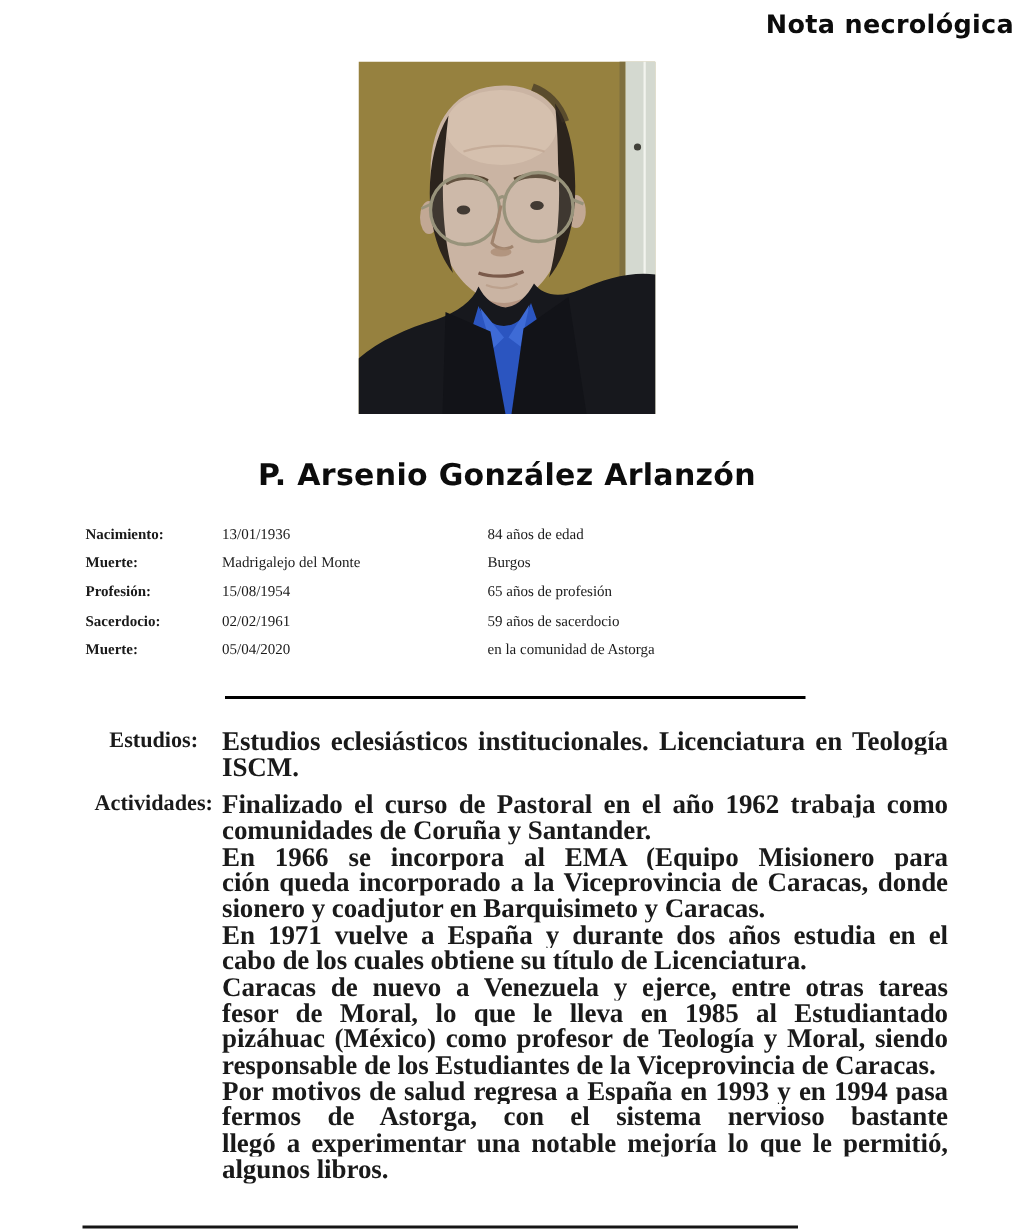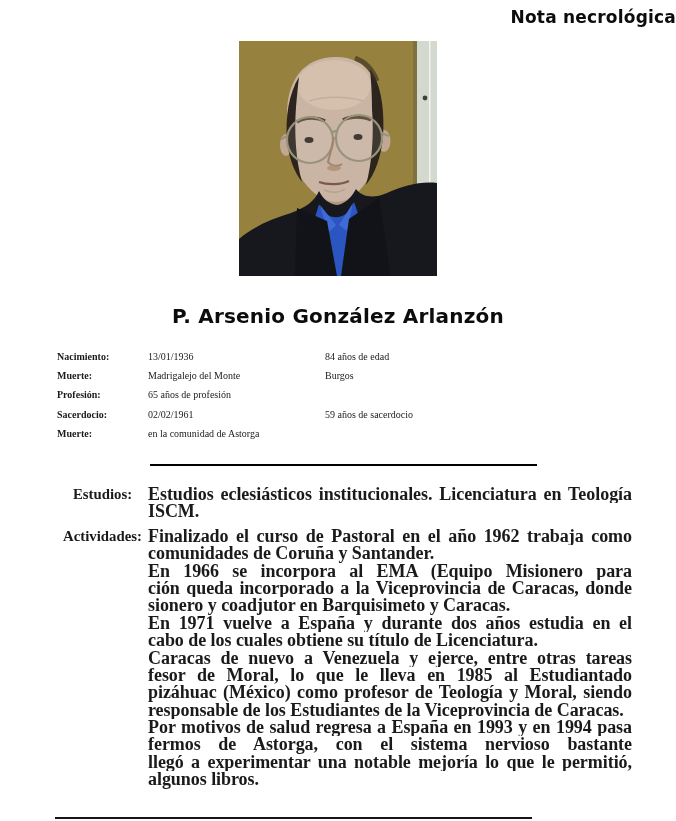--- a/index.html
+++ b/index.html
@@ -96,29 +96,31 @@
         <div class="info-value">13/01/1936</div>
         <div class="info-note">84 años de edad</div>
       </div>
       <div class="info-row">
         <div class="info-label">Muerte:</div>
         <div class="info-value">Madrigalejo del Monte</div>
         <div class="info-note">Burgos</div>
       </div>
       <div class="info-row">
         <div class="info-label">Profesión:</div>
+        <div class="info-value">15/08/1954</div>
         <div class="info-note">65 años de profesión</div>
       </div>
       <div class="info-row">
         <div class="info-label">Sacerdocio:</div>
         <div class="info-value">02/02/1961</div>
         <div class="info-note">59 años de sacerdocio</div>
       </div>
       <div class="info-row">
         <div class="info-label">Muerte:</div>
+        <div class="info-value">05/04/2020</div>
         <div class="info-note">en la comunidad de Astorga</div>
       </div>
     </div>
 
   <div class="rule rule-top"></div>
 
   <div class="sections">
       <div class="section">
         <div class="sec-label">Estudios:</div>
         <div class="sec-body">

